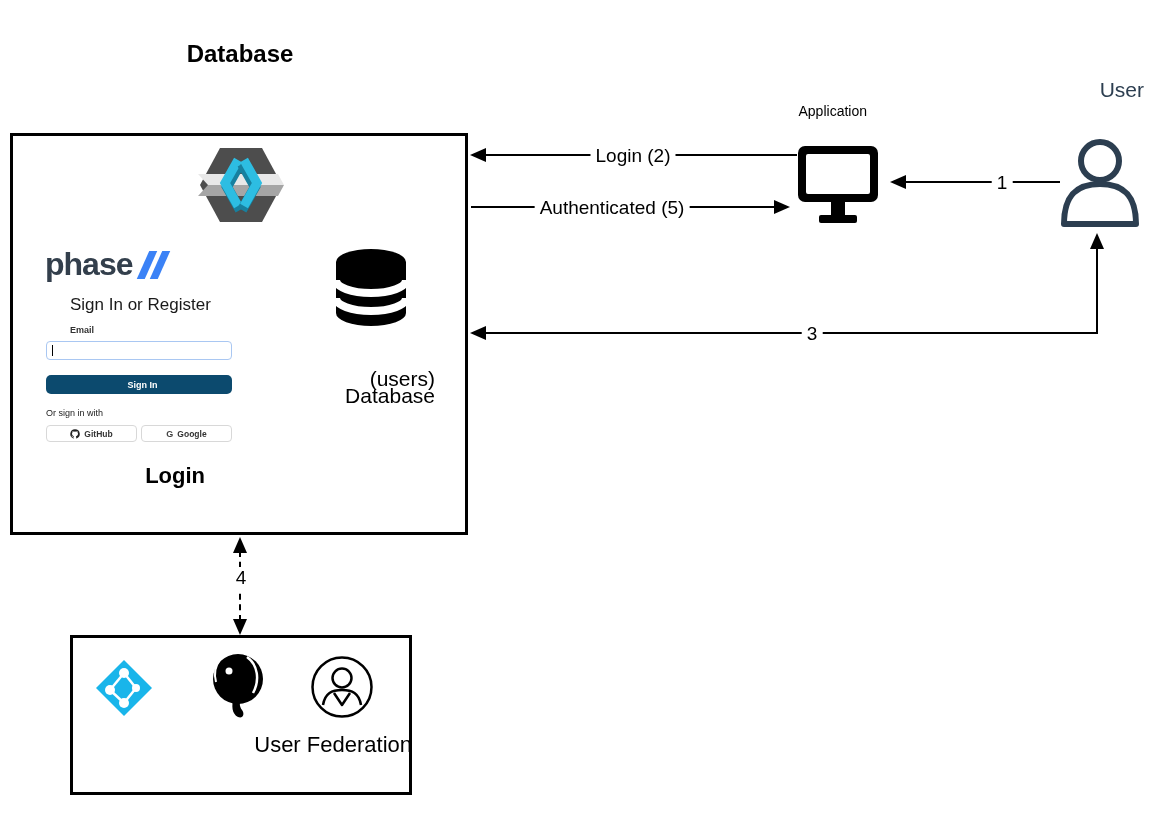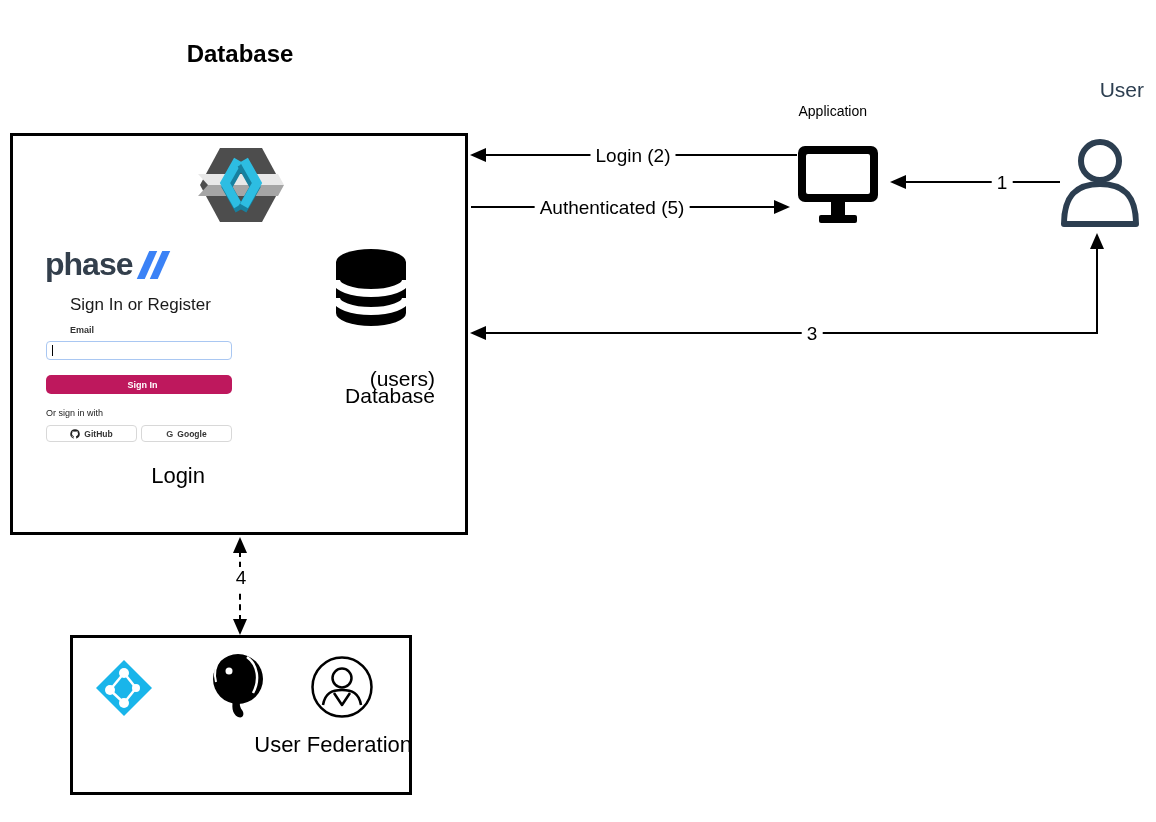--- a/index.html
+++ b/index.html
@@ -75,38 +75,38 @@
         <span class="slash-bar"></span>
     </span>
   </div>
 
   <div class="form-heading">Sign In or Register</div>
   <div class="field-label">Email</div>
   <div class="email-input">
     <span class="caret"></span>
     <span></span>
   </div>
-  <button class="signin-btn" style="background:#be185d;padding-left:13px;">Sign In</button>
+  <button class="signin-btn" style="background:#0c4a6e;padding-left:13px;">Sign In</button>
   <div class="sso-label">Or sign in with</div>
 
   <button class="sso-btn" style="left:46px;">
     <span style="display:inline-flex;">
       <svg width="10" height="10" viewBox="0 0 16 16">
         <path fill="#222" d="M8 .5a7.5 7.5 0 0 0-2.37 14.62c.37.07.5-.16.5-.36v-1.26c-2.08.45-2.52-1-2.52-1-.34-.87-.83-1.1-.83-1.1-.68-.46.05-.45.05-.45.75.05 1.15.77 1.15.77.67 1.15 1.76.82 2.19.63.07-.49.26-.82.48-1.01-1.66-.19-3.41-.83-3.41-3.7 0-.82.29-1.49.77-2.01-.08-.19-.33-.95.07-1.98 0 0 .63-.2 2.06.77a7.1 7.1 0 0 1 3.75 0c1.43-.97 2.06-.77 2.06-.77.4 1.03.15 1.79.07 1.98.48.52.77 1.19.77 2.01 0 2.88-1.76 3.51-3.43 3.7.27.23.51.69.51 1.39v2.06c0 .2.13.43.51.36A7.5 7.5 0 0 0 8 .5z"></path>
       </svg>
     </span>
     <span>GitHub</span>
   </button>
 
   <button class="sso-btn" style="left:141px;">
     <span class="g-glyph">G</span>
     <span>Google</span>
   </button>
 
-  <div class="big-label ctr" style="left:75px;top:463px;width:130px;font-size:22px;">Login</div>
+  <div class="big-label ctr" style="left:75px;top:463px;width:130px;font-size:22px;font-weight:bold;">Login</div>
 
   <div class="abs" style="left:333px;top:247px;">
     <svg width="76" height="84" viewBox="0 0 76 84">
       <path d="M3 15 L3 66 A35 13 0 0 0 73 66 L73 15 Z" fill="#000"></path>
       <ellipse cx="38" cy="15" rx="35" ry="13" fill="#000"></ellipse>
       <path d="M3 33 A35 13 0 0 0 73 33" stroke="#fff" stroke-width="8" fill="none"></path>
       <path d="M3 51 A35 13 0 0 0 73 51" stroke="#fff" stroke-width="8" fill="none"></path>
     </svg>
   </div>
   <div class="big-label ctr" style="left:305px;top:339px;width:130px;margin-top:45px;">Database</div>

